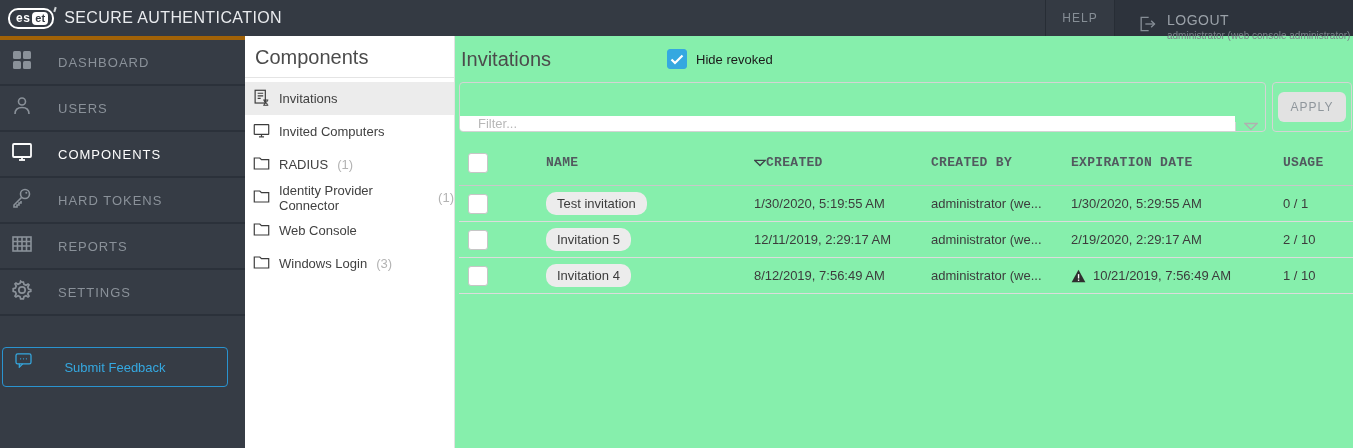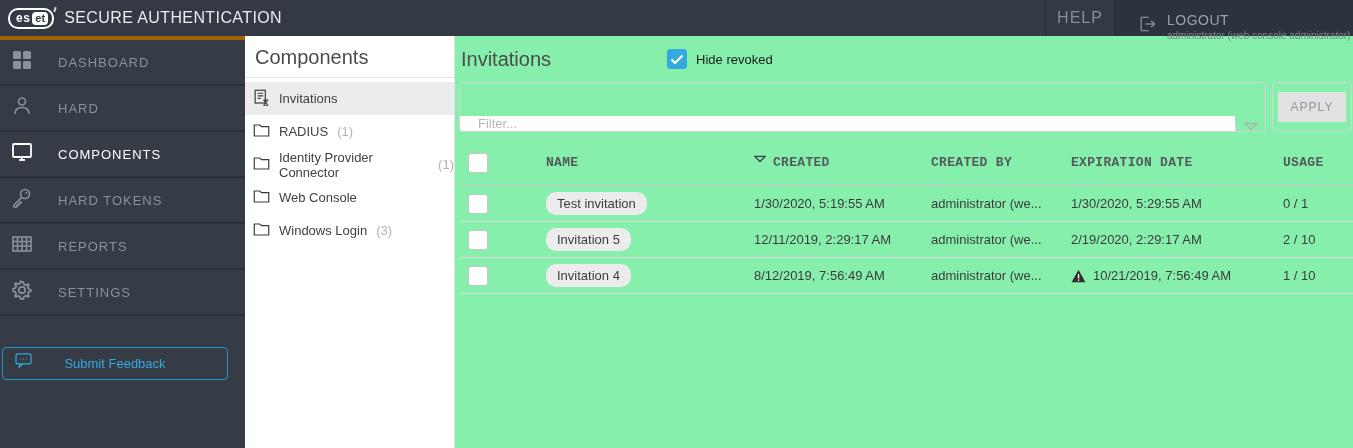--- a/index.html
+++ b/index.html
@@ -10,35 +10,35 @@
   }
   
   .topbar { height:36px; background:#343a43; display:flex; align-items:stretch; }
   .brand-area { flex:1; display:flex; align-items:center; gap:10px; padding-left:8px; }
   .eset-logo { display:flex; align-items:center; gap:2px; border:2px solid #fff; border-radius:10px; height:21px; padding:0 4px 0 6px; position:relative; }
   .eset-logo::after { content:""; position:absolute; right:-4px; top:-3px; width:2px; height:5px; background:#cfd3d6; transform:rotate(18deg); }
   .logo-es { color:#fff; font-weight:bold; font-size:12px; letter-spacing:.5px; }
   .logo-et { background:#fff; color:#343a43; font-weight:bold; font-size:11px; border-radius:4px; padding:0 3px; line-height:13px; }
   .brand-title { color:#e9ebee; font-size:16px; letter-spacing:.4px; }
   .top-div { width:1px; background:#272d35; }
-  .help-cell { width:68px; display:flex; align-items:center; justify-content:center; color:#868e96; font-size:16px; letter-spacing:1px; cursor:pointer; }
+  .help-cell { width:68px; display:flex; align-items:center; justify-content:center; color:#868e96; font-size:12px; letter-spacing:1px; cursor:pointer; }
   .logout-cell { width:238px; background:#2d333c; display:flex; gap:10px; padding:12px 8px 0 22px; cursor:pointer; }
   .logout-icon svg { display:block; margin-top:2px; }
   .logout-label { font-size:14px; color:#9aa1a8; letter-spacing:.5px; }
   .logout-sub { font-size:10px; color:#7b828a; margin-top:2px; white-space:nowrap; }
   
   .body { display:flex; height:412px; }
   
   .sidebar { width:245px; background:#363c45; border-top:4px solid #a16207; display:flex; flex-direction:column; }
   .side-item { height:46px; border-bottom:2px solid #2b313a; display:flex; align-items:center; padding-left:10px; gap:24px; color:#8a9199; cursor:pointer; }
   .side-item .lbl { font-size:13px; letter-spacing:1px; }
   .side-item.active { color:#fdfdfd; }
   .side-item svg { flex:0 0 24px; }
   .side-spacer { height:31px; }
-  .feedback-btn { position:relative; margin-left:2px; width:226px; height:33px; border:1px solid #2a93cf; border-radius:4px; color:#35a8e0; display:flex; align-items:center; justify-content:center; font-size:13px; cursor:pointer; background:transparent; }
+  .feedback-btn { position:relative; margin-left:2px; width:226px; height:40px; border:1px solid #2a93cf; border-radius:4px; color:#35a8e0; display:flex; align-items:center; justify-content:center; font-size:13px; cursor:pointer; background:transparent; }
   .feedback-btn svg { position:absolute; left:12px; top:5px; }
   
   .comp-panel { width:210px; background:#fff; border-right:1px solid #e2e2e2; }
   .panel-title { font-size:20px; color:#4b4b4b; padding:10px 10px 8px 10px; border-bottom:1px solid #e4e4e4; }
   .comp-list { padding-top:4px; }
   .comp-item { height:33px; display:flex; align-items:center; gap:9px; padding-left:8px; font-size:13px; color:#414141; cursor:pointer; }
   .comp-item.selected { background:#ececec; }
   .comp-item svg { flex:0 0 17px; }
   .comp-count { color:#b3b3b3; }
   
@@ -48,28 +48,28 @@
   .hide-revoked { margin-left:116px; display:flex; align-items:center; gap:9px; cursor:pointer; }
   .cb { width:20px; height:20px; border:1px solid #c6c6c6; border-radius:3px; background:#fff; display:flex; align-items:center; justify-content:center; cursor:pointer; }
   .cb.checked { background:#35a8e0; border-color:#35a8e0; }
   .hr-label { font-size:13px; color:#1a1a1a;text-align:right; }
   .filter-row { display:flex; height:50px; gap:6px; margin-right:1px; }
   .filter-box { flex:1; border:1px solid #d4d4d4; border-radius:4px; display:flex; overflow:hidden;align-items:flex-end; }
   .filter-box input { flex:1; border:none; outline:none; padding-left:18px; font-size:13px; color:#333; font-family:"Liberation Sans", sans-serif; }
   .filter-box input::placeholder { color:#b8b8b8; }
   .filter-drop { width:30px; border-left:1px solid #d4d4d4; display:flex; align-items:center; justify-content:center; cursor:pointer; }
   .apply-wrap { width:80px; border:1px solid #d4d4d4; border-radius:4px; display:flex; align-items:center; justify-content:center; }
-  .apply-btn { width:68px; height:30px; background:#e2e2e2; border:none; border-radius:0; color:#8f969c; font-size:12px; letter-spacing:1px; font-family:"Liberation Sans", sans-serif; cursor:pointer; }
+  .apply-btn { width:68px; height:30px; background:#e2e2e2; border:none; border-radius:6px; color:#8f969c; font-size:12px; letter-spacing:1px; font-family:"Liberation Sans", sans-serif; cursor:pointer; }
   .table { margin-top:8px; }
   .t-head, .t-row { display:grid; grid-template-columns:87px 208px 177px 140px 212px 1fr; align-items:center; }
   .t-head { height:46px; border-bottom:1px solid #c8c8c8; color:#52595f; font-weight:bold; font-size:13px; letter-spacing:.3px;font-family:Liberation Mono, monospace; }
   .t-head .hcell { cursor:pointer; }
   .t-row { height:36px; border-bottom:1px solid #dcdcdc; font-size:13px; color:#3c3c3c; cursor:pointer; }
   .cb-cell { padding-left:9px; }
-  .created-h { display:flex; align-items:flex-start; gap:7px; }
+  .created-h { display:flex; align-items:center; }
   .name-badge { display:inline-block; background:#ececec; border-radius:10px; padding:4px 11px; color:#3c3c3c; }
   .exp-cell { display:flex; align-items:center; gap:7px; }
   .warn { display:inline-flex; }
 </style>
 </head>
 <body>
 
 <div class="app">
 
   <header class="topbar">
@@ -112,21 +112,21 @@
         </span>
         <span class="lbl">DASHBOARD</span>
       </div>
       <div class="side-item">
         <span>
           <svg width="24" height="24" viewBox="0 0 24 24" fill="none" stroke="currentColor" stroke-width="1.6">
             <circle cx="12" cy="7.5" r="3.5"></circle>
               <path d="M5 20 C5 15.5 8 13.5 12 13.5 C16 13.5 19 15.5 19 20"></path>
           </svg>
         </span>
-        <span class="lbl">HARD</span>
+        <span class="lbl">USERS</span>
       </div>
       <div class="side-item active">
         <span>
           <svg width="24" height="24" viewBox="0 0 24 24" fill="none" stroke="currentColor" stroke-width="1.8">
             <rect x="3" y="4" width="18" height="13" rx="1"></rect>
               <path d="M9 20 H15"></path>
               <path d="M12 17 V20"></path>
           </svg>
         </span>
         <span class="lbl">COMPONENTS</span>
@@ -178,20 +178,31 @@
       <div class="comp-list">
         <div class="comp-item selected">
           <span>
             <svg width="17" height="17" viewBox="0 0 20 20" fill="none" stroke="#3c3c3c" stroke-width="1.4">
               <rect x="2.5" y="1.5" width="12" height="15"></rect>
                 <path d="M5.5 5 H12 M5.5 8 H12 M5.5 11 H9"></path>
               <path d="M12 13 H18 M12 19 H18 M13 13 C13 17 17 15 17 19 M17 13 C17 17 13 15 13 19" stroke-width="1.2"></path>
             </svg>
           </span>
           <span>Invitations</span>
+          <span class="comp-count"></span>
+        </div>
+        <div class="comp-item">
+          <span>
+            <svg width="17" height="17" viewBox="0 0 20 20" fill="none" stroke="#3c3c3c" stroke-width="1.4">
+              <rect x="1.5" y="3" width="17" height="11.5" rx="0.5"></rect>
+                <path d="M7 17.5 H13"></path>
+                <path d="M10 14.5 V17.5"></path>
+            </svg>
+          </span>
+          <span>Invited Computers</span>
           <span class="comp-count"></span>
         </div>
         <div class="comp-item">
           <span>
             <svg width="17" height="17" viewBox="0 0 20 20" fill="none" stroke="#3c3c3c" stroke-width="1.4">
               <path d="M1.5 16.5 V3.5 H8 L10 5.5 H18.5 V16.5 Z"></path>
             </svg>
           </span>
           <span>RADIUS</span>
           <span class="comp-count">(1)</span>

